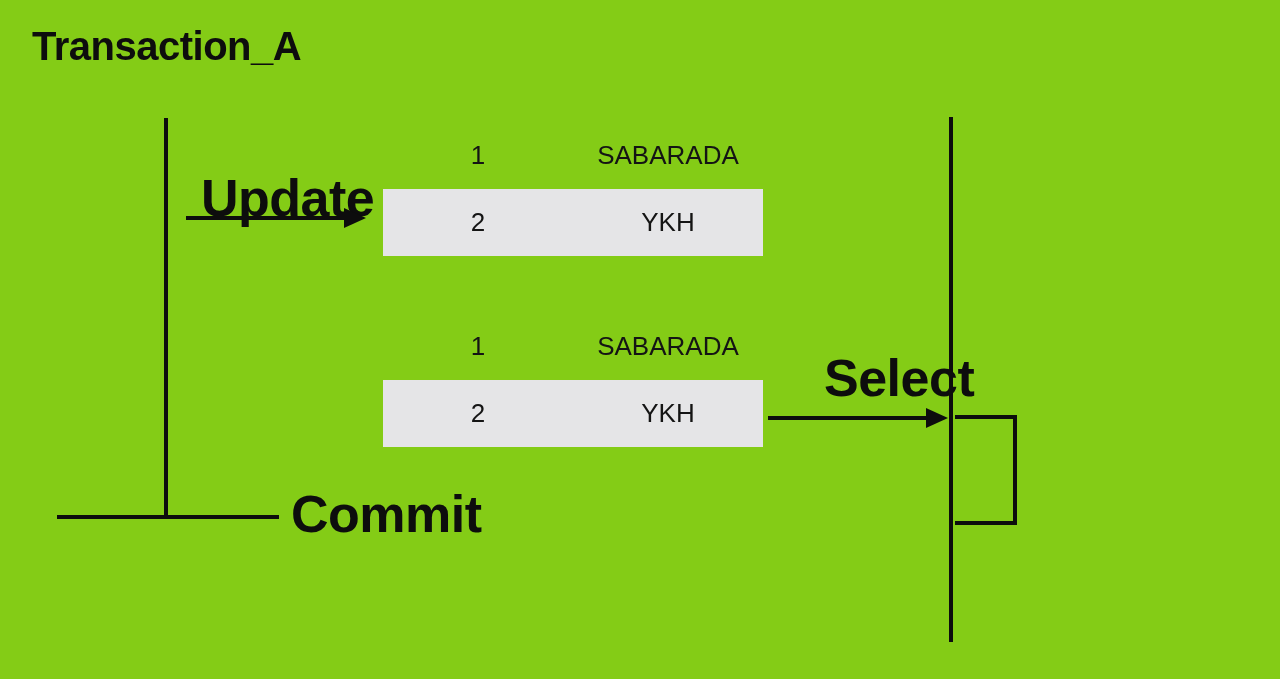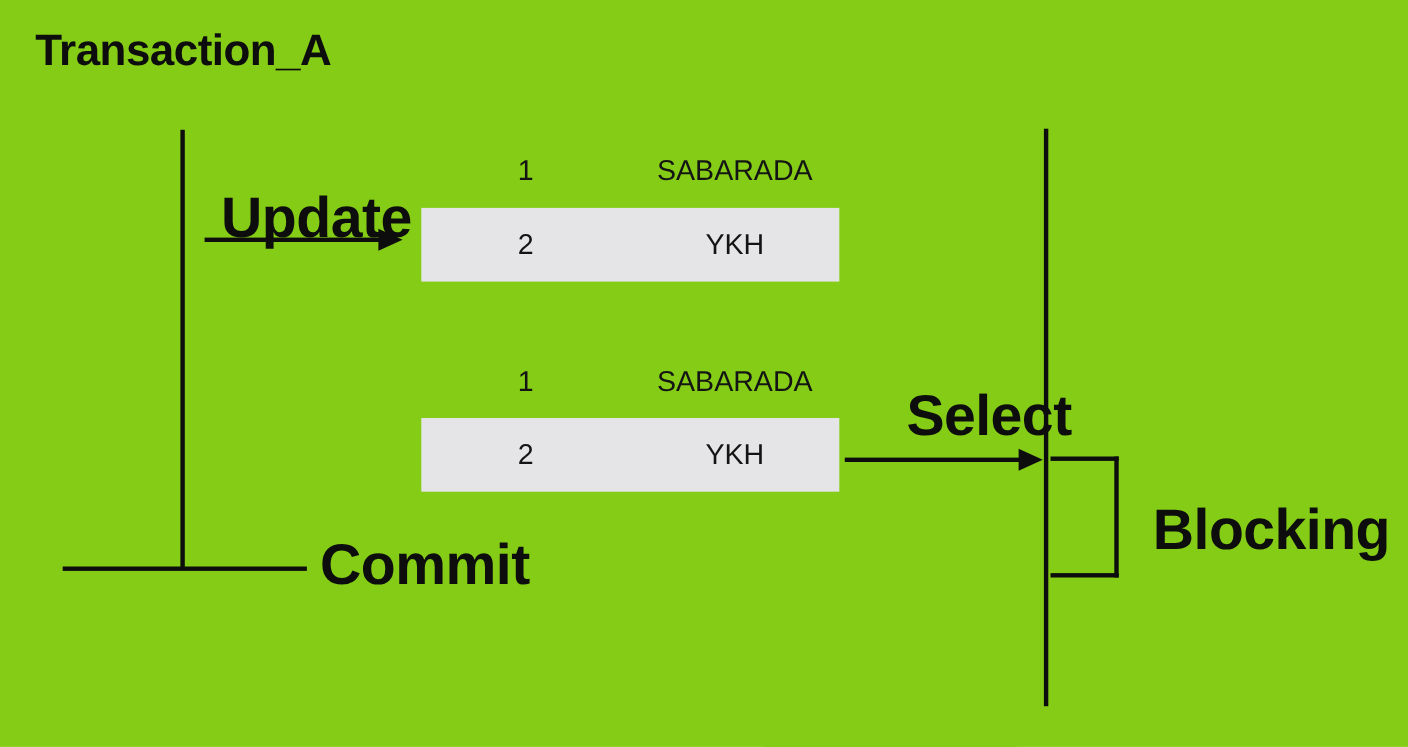--- a/index.html
+++ b/index.html
@@ -114,15 +114,14 @@
   </div>
 
   <div class="action-label" style="left:793px; top:348px;margin-left:31px;">Select</div>
   <div class="hline" style="left:768px; top:416px; width:160px;"></div>
   <div class="arrowhead" style="left:926px; top:408px;"></div>
 
   <div class="hline" style="left:57px; top:515px; width:222px;"></div>
   <div class="action-label" style="left:291px; top:484px;text-align:right;">Commit</div>
 
   <div class="bracket"></div>
-  <div class="action-label" style="left:1048px; top:452px;">Blocking</div>
 
 </div>
 
 </body></html>

